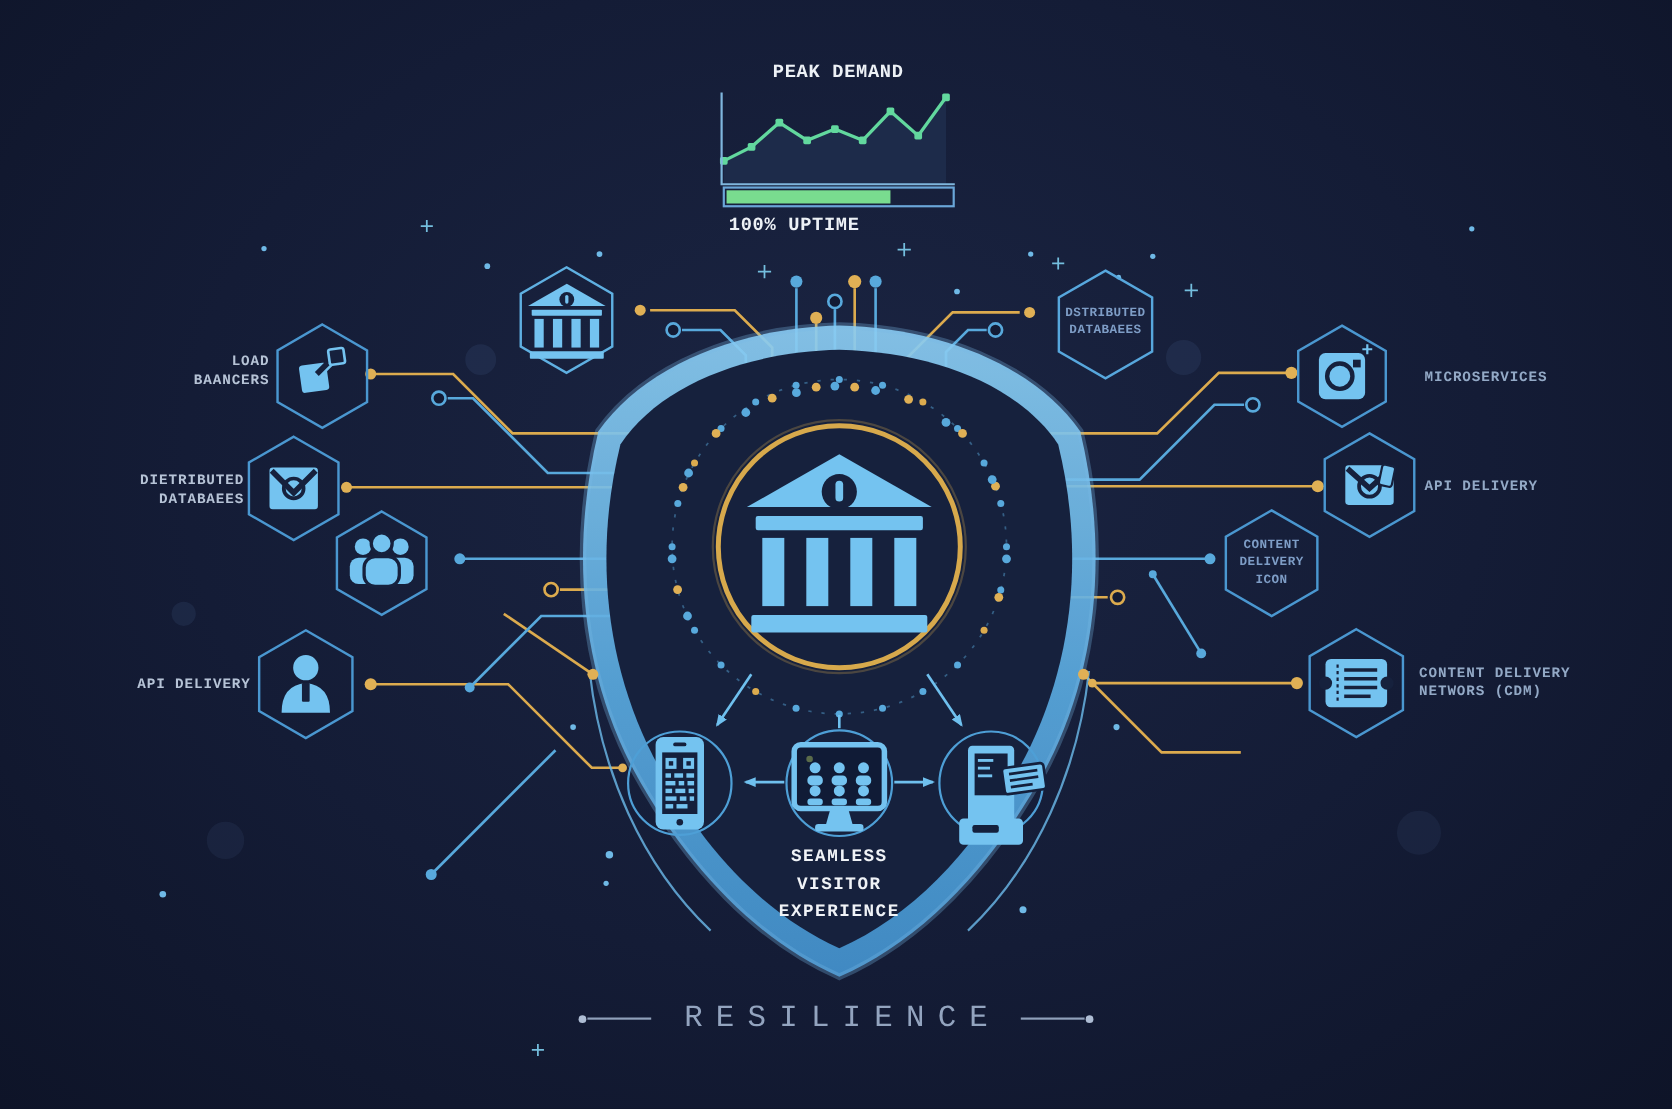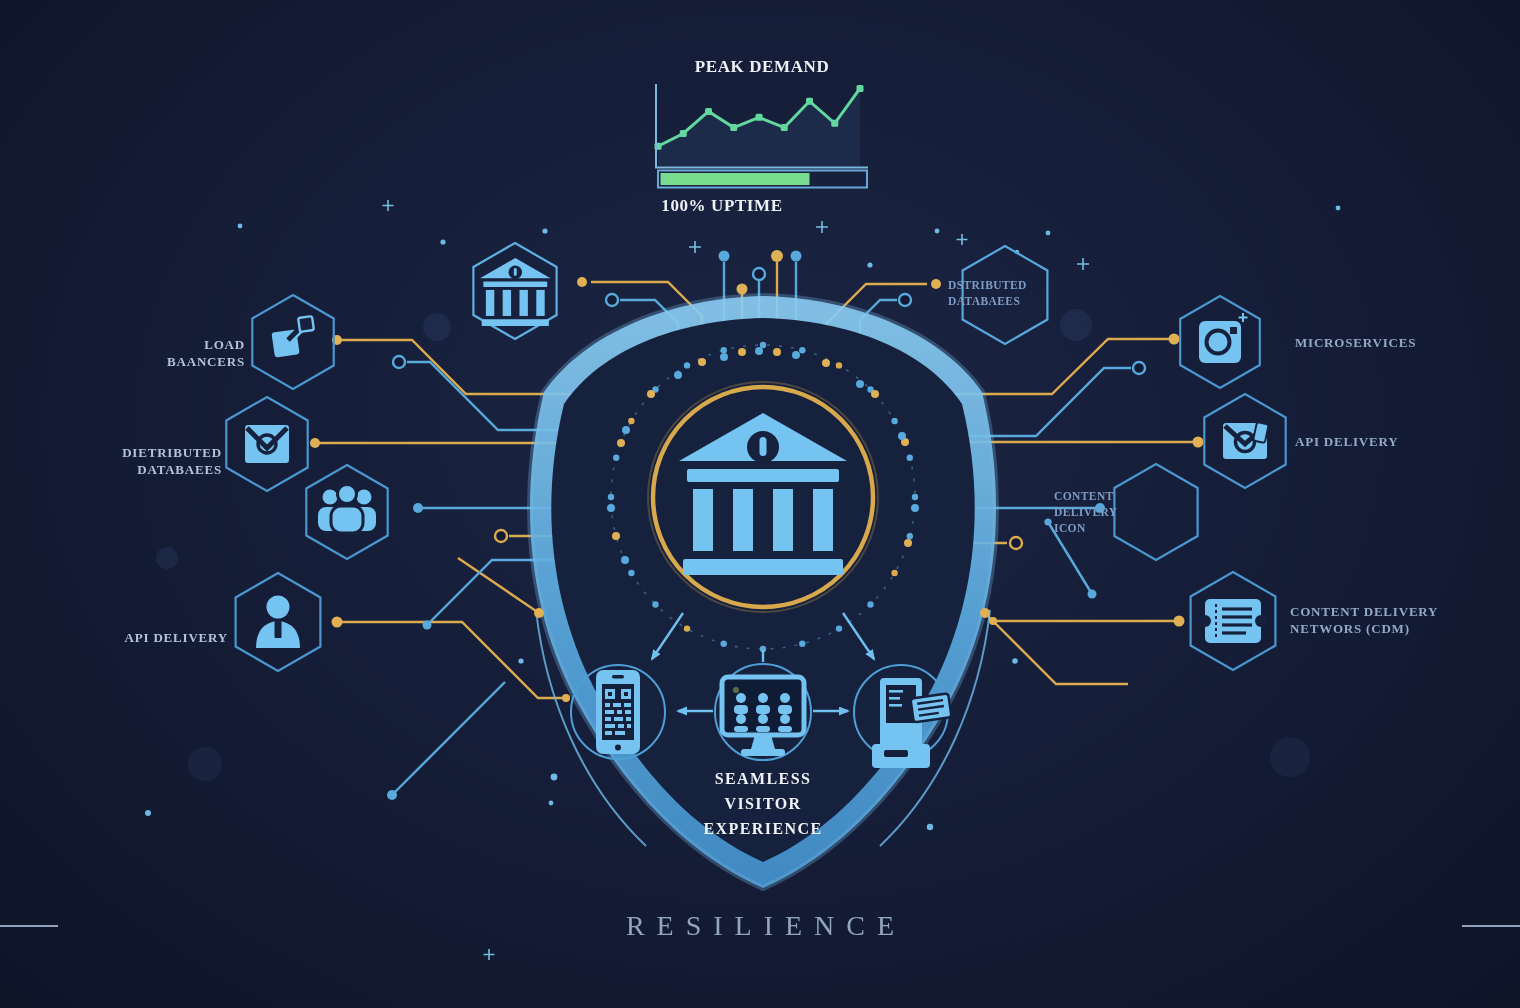--- a/index.html
+++ b/index.html
@@ -1,43 +1,43 @@
 <!DOCTYPE html>
 <html><head>
 <meta charset="utf-8">
 <style>
   html,body{margin:0;padding:0;background:#0d1326;}
   .stage{
     position:relative;width:1520px;height:1008px;overflow:hidden;
     background:radial-gradient(ellipse at 50% 42%, #1b2543 0%, #141c36 55%, #0e1428 100%);
-    font-family:Liberation Serif, serif;
+    font-family:Liberation Mono, monospace;
   }
   .stage svg{position:absolute;left:0;top:0;}
   .lbl{
     position:absolute;color:#b6c3d6;font-weight:bold;font-size:13px;
     letter-spacing:.8px;line-height:1.32;white-space:pre-line;
   }
-  .lbl.right-align{text-align:right;margin-top:16px;}
+  .lbl.right-align{text-align:right;}
   .lbl.dim{color:#93a9c6;}
   .hexlbl{
     position:absolute;color:#7e9dc6;font-weight:bold;font-size:11.5px;
-    letter-spacing:.4px;line-height:1.4;text-align:left;white-space:pre-line;
+    letter-spacing:.4px;line-height:1.4;text-align:center;white-space:pre-line;
   }
   .chart-title{
     position:absolute;color:#edf1f6;font-weight:bold;font-size:17px;
     letter-spacing:.6px;text-align:center;white-space:pre-line;
   }
   .experience{
     position:absolute;left:663px;top:767px;width:200px;text-align:center;
     color:#f0f3f7;font-weight:bold;font-size:16px;letter-spacing:1.4px;
     line-height:1.55;white-space:pre-line;
   }
   .resilience-row{
     position:absolute;left:0;top:906px;width:1520px;height:40px;
-    display:flex;align-items:center;justify-content:space-between;gap:18px;
+    display:flex;align-items:center;justify-content:center;gap:18px;
   }
   .res-rule{height:2px;width:58px;background:#8fa0ba;position:relative;}
   .res-rule .cap{position:absolute;top:-2.5px;width:7px;height:7px;border-radius:50%;background:#aebdd4;}
   .res-rule.l .cap{left:-8px;}
   .res-rule.r .cap{right:-8px;}
   .resilience-text{
     color:#93a4bf;font-size:28px;letter-spacing:12px;font-weight:400;
     text-indent:12px;white-space:pre;
   }
 </style>
@@ -402,21 +402,21 @@
 <div class="chart-title" style="left:620px;top:196px;width:204px;">100% UPTIME</div>
 
 <div class="lbl right-align" style="left:125px;top:320px;width:120px;">LOAD
 BAANCERS</div>
 <div class="lbl right-align" style="left:100px;top:428px;width:122px;">DIETRIBUTED
 DATABAEES</div>
 <div class="lbl right-align" style="left:104px;top:613px;width:124px;">API DELIVERY</div>
 
 <div class="hexlbl" style="left:948px;top:277px;width:114px;">DSTRIBUTED
 DATABAEES</div>
-<div class="hexlbl" style="left:1054px;top:488px;width:100px;">CONTENT
+<div class="hexlbl" style="left:1106px;top:488px;width:100px;">CONTENT
 DELIVERY
 ICON</div>
 
 <div class="lbl dim" style="left:1266px;top:334px;width:160px;padding-left:29px;">MICROSERVICES</div>
 <div class="lbl dim" style="left:1295px;top:433px;width:160px;">API DELIVERY</div>
 <div class="lbl dim" style="left:1290px;top:603px;width:180px;">CONTENT DELIVERY
 NETWORS (CDM)</div>
 
 <div class="experience">SEAMLESS
 VISITOR

